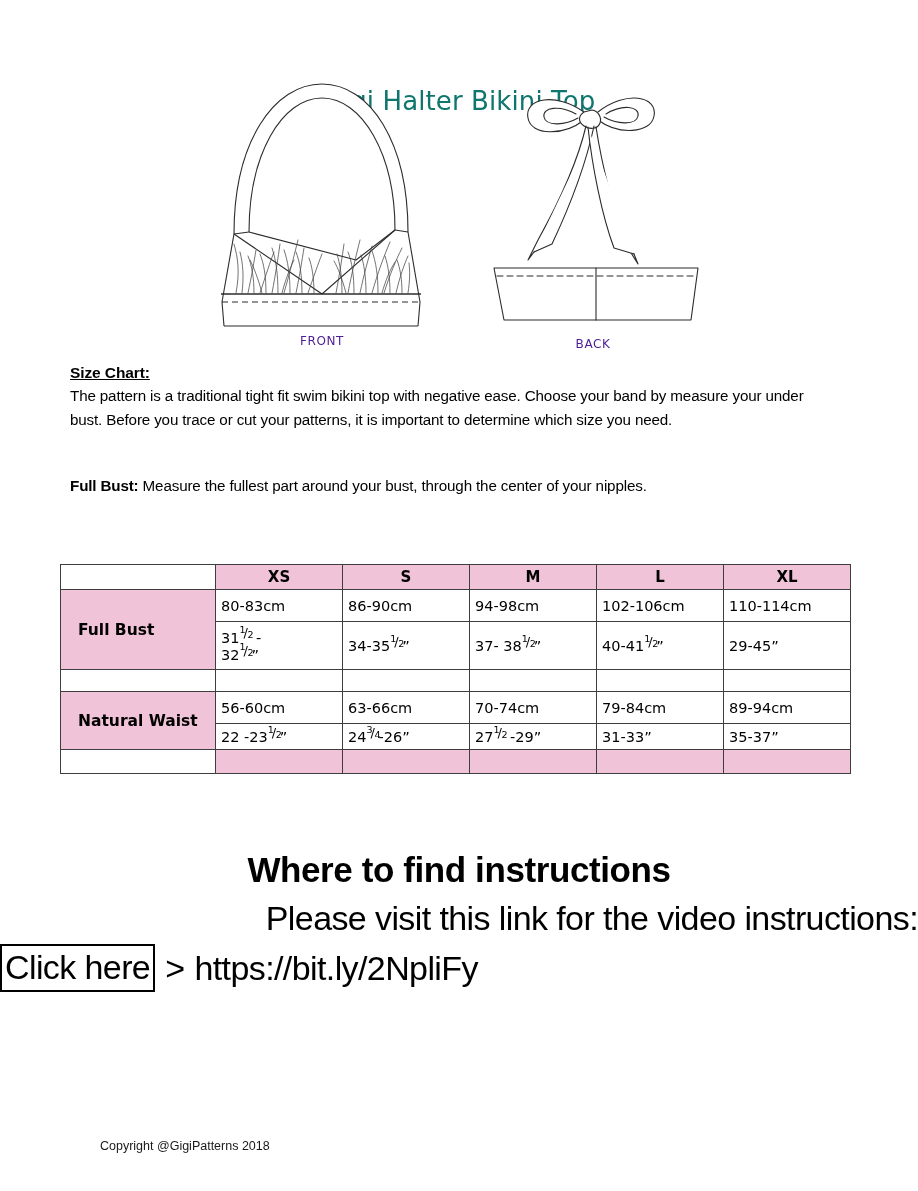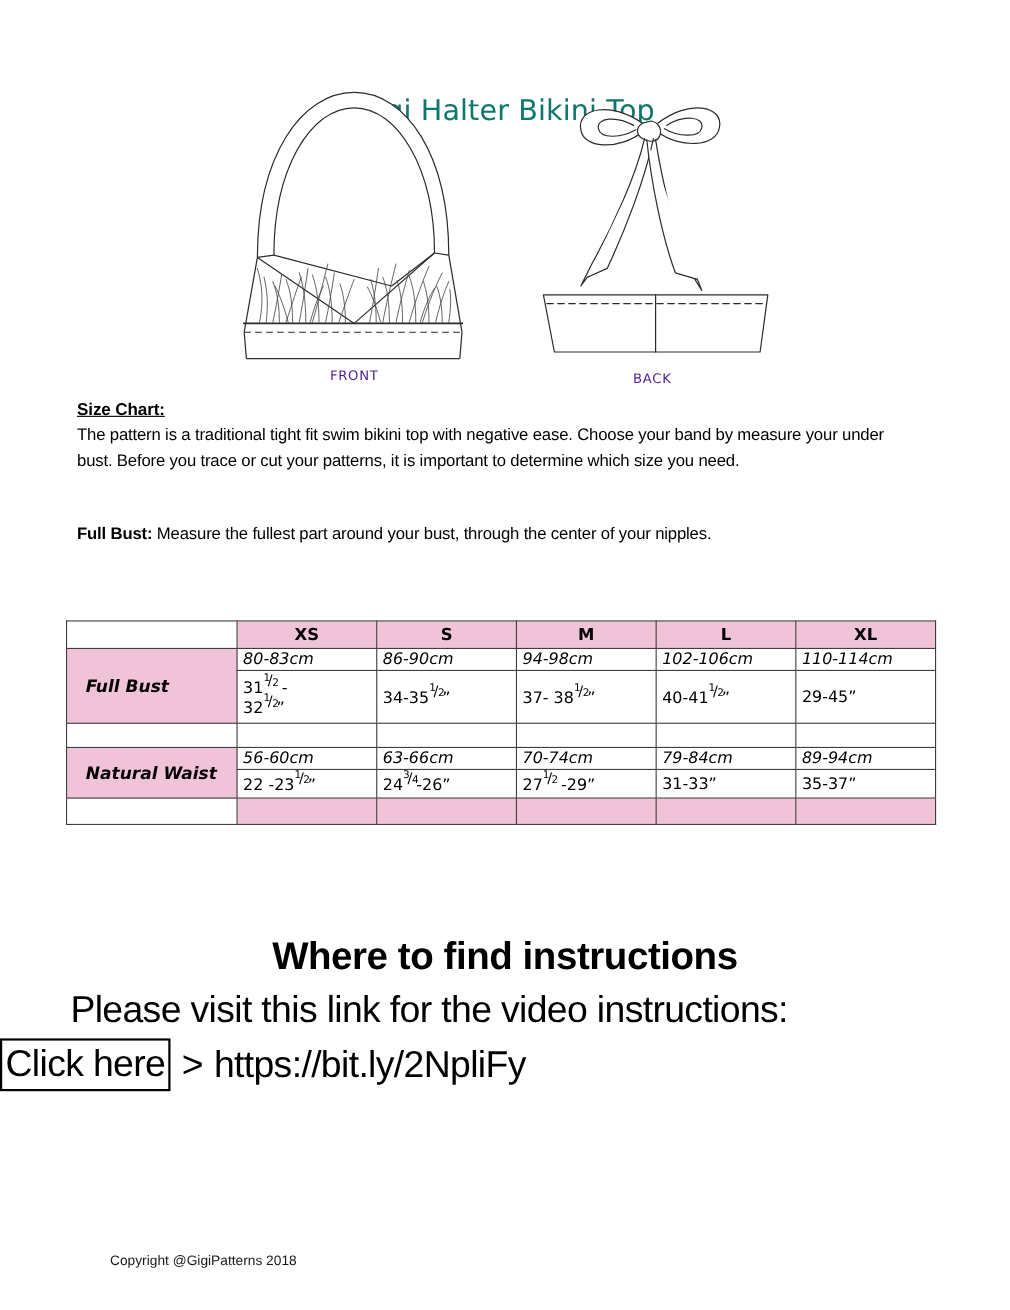--- a/index.html
+++ b/index.html
@@ -129,21 +129,21 @@
     font-size: 15.5px;
     padding-left: 17px;
   }
   #size-table td.spacer-label,
   #size-table td.tail-label {
     background: #ffffff;
   }
   #size-table td.pink-cell {
     background: #f1c3d8;
   }
-  #size-table tr.r-cm td { height: 20px; font-style: italic; }
+  #size-table tr.r-cm td { height: 32px; }
   #size-table tr.r-in-tall td { height: 48px; }
   #size-table tr.r-in td { height: 26px; }
   #size-table tr.r-spacer td { height: 22px; }
   #size-table tr.r-tail td { height: 24px; }
 
   .val { white-space: nowrap; }
   .frac {
     display: inline-block;
     position: relative;
     width: 12px;
@@ -185,20 +185,21 @@
     margin: 0;
     line-height: 44px;
   }
   #instructions-line {
     font-size: 34px;
     letter-spacing: -0.6px;
     line-height: 48px;
     margin: 2px 0 0 0;
     padding-left: 64px;
     font-family: "Liberation Sans", sans-serif;
+    text-align: right;
   }
   #link-row {
     margin-top: 2px;
     display: flex;
     align-items: center;
     font-size: 34px;
     letter-spacing: -0.6px;
     font-family: "Liberation Sans", sans-serif;
   }
   #click-here-box {

